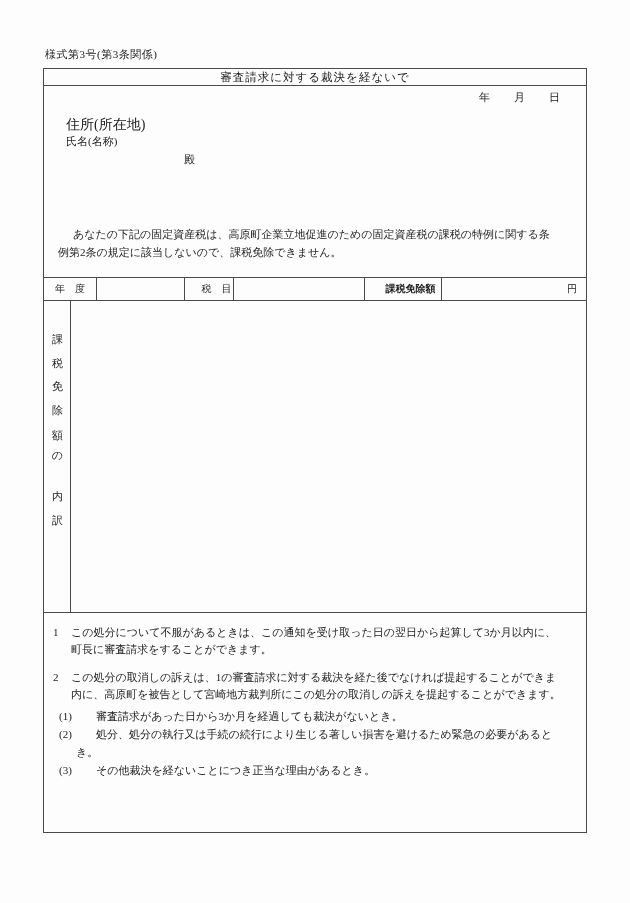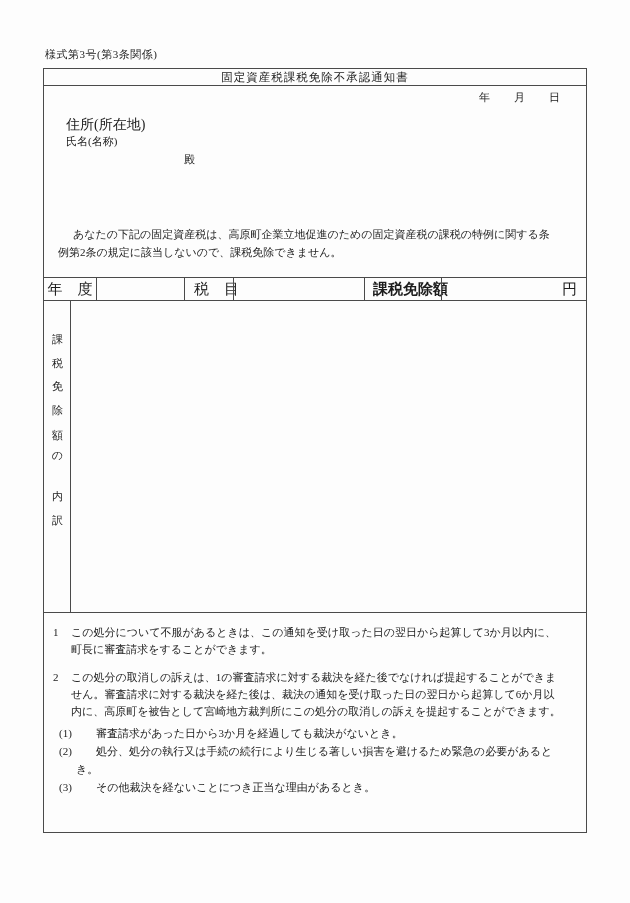--- a/index.html
+++ b/index.html
@@ -55,21 +55,21 @@
     width: 517px;
     font-size: 11px;
     line-height: 18px;
   }
   .body-line-indent { text-indent: 15px; }
   .table-header {
     display: flex;
     height: 24px;
     border-top: 1px solid #4a4a4a;
     border-bottom: 1px solid #4a4a4a;
-    font-size: 15px;
+    font-size: 10px;
   }
   .th-cell {
     height: 100%;
     display: flex;
     align-items: center;
     justify-content: center;
     white-space: nowrap;
   }
   .th-cell + .th-cell { border-left: 1px solid #4a4a4a; padding-left: 15px; }
   .c-year-label { width: 52px; }
@@ -110,21 +110,21 @@
   .sub-num  { width: 37px; margin-left: 15px; flex-shrink: 0; }
   .sub-cont { margin-left: 32px; line-height: 18px; }
 </style>
 </head>
 <body>
 
 <div class="form-label">様式第3号(第3条関係)</div>
 
 <div class="outer-box">
 
-  <div class="title-row">固定資産税課税免除不承認通知書</div>
+  <div class="title-row">審査請求に対する裁決を経ないで</div>
 
   <div class="letterhead">
     <div class="date-row">
       <span>年</span>
       <span>月</span>
       <span>日</span>
     </div>
     <div class="addr-label">住所(所在地)</div>
     <div class="name-label">氏名(名称)</div>
     <div class="honorific">殿</div>
@@ -159,24 +159,20 @@
       <span class="note-num"></span>
       <span class="note-text">町長に審査請求をすることができます。</span>
     </div>
 
     <div class="note-row note-gap">
       <span class="note-num">2</span>
       <span class="note-text">この処分の取消しの訴えは、1の審査請求に対する裁決を経た後でなければ提起することができま</span>
     </div>
     <div class="note-row">
       <span class="note-num"></span>
-      <span class="note-text">せん。審査請求に対する裁決を経た後は、裁決の通知を受け取った日の翌日から起算して6か月以</span>
-    </div>
-    <div class="note-row">
-      <span class="note-num"></span>
       <span class="note-text">内に、高原町を被告として宮崎地方裁判所にこの処分の取消しの訴えを提起することができます。</span>
     </div>
 
     <div class="subnotes">
       <div class="sub-row">
         <span class="sub-num">(1)</span>
         <span class="note-text">審査請求があった日から3か月を経過しても裁決がないとき。</span>
       </div>
       <div class="sub-row">
         <span class="sub-num">(2)</span>

